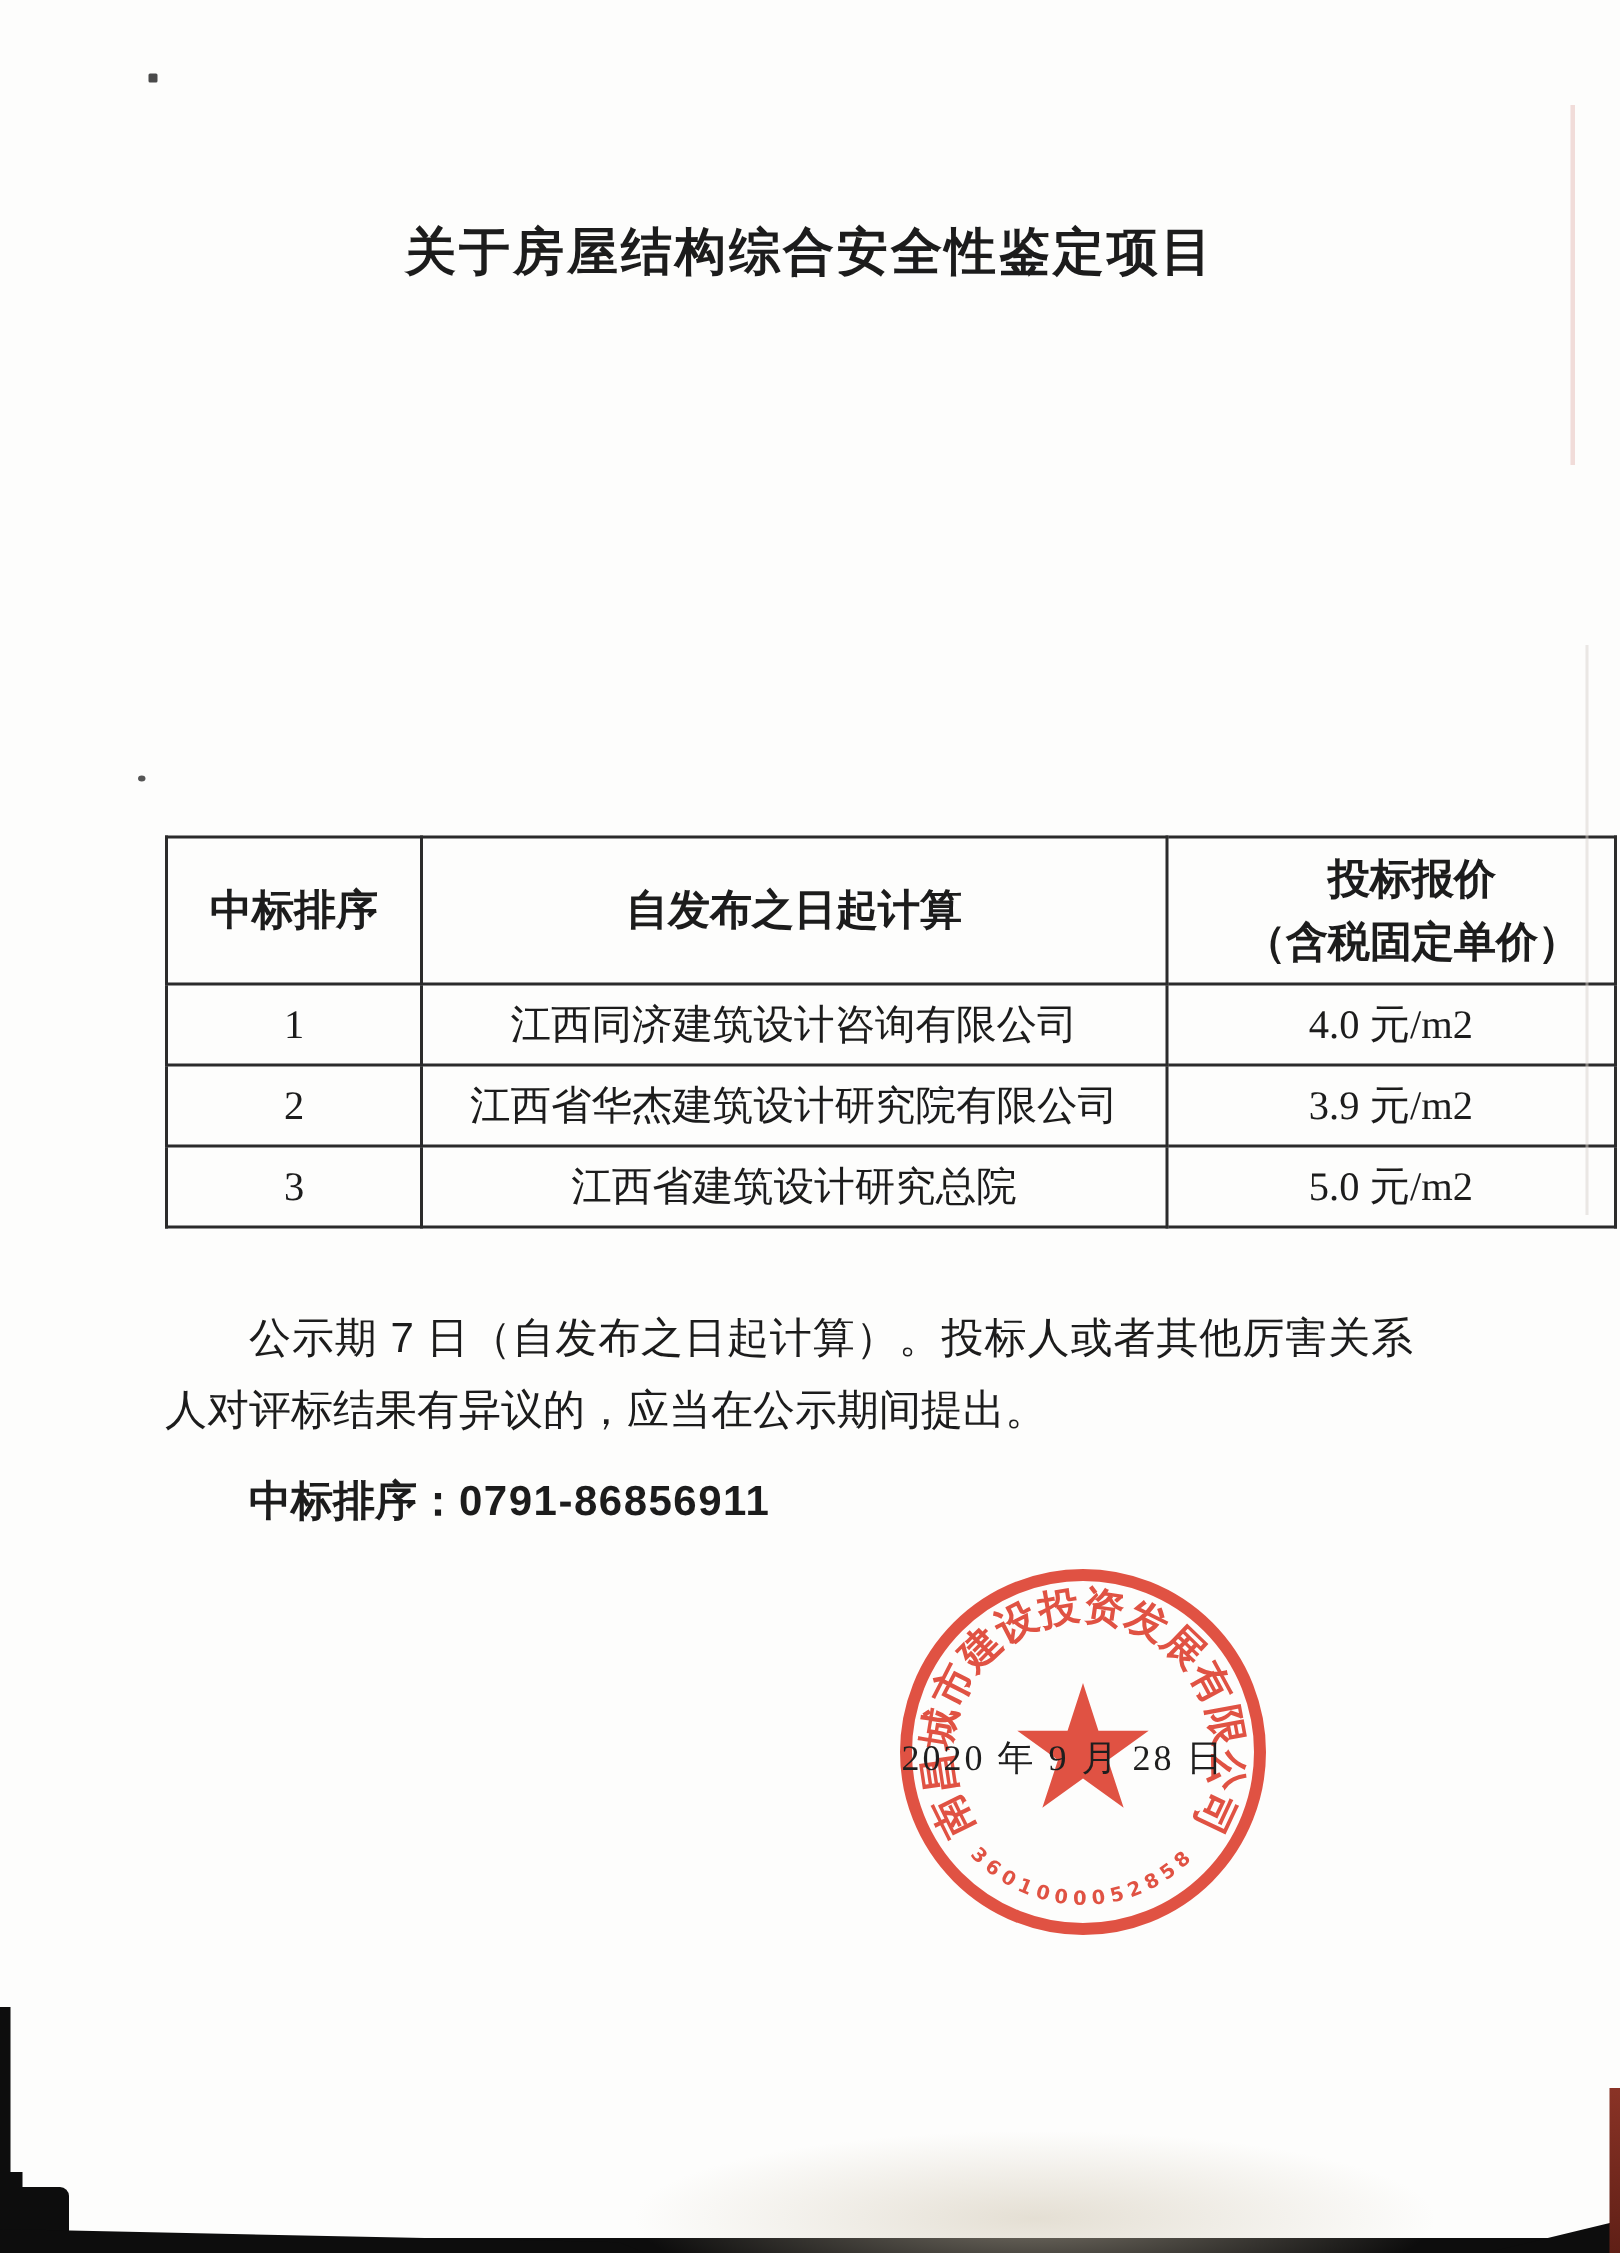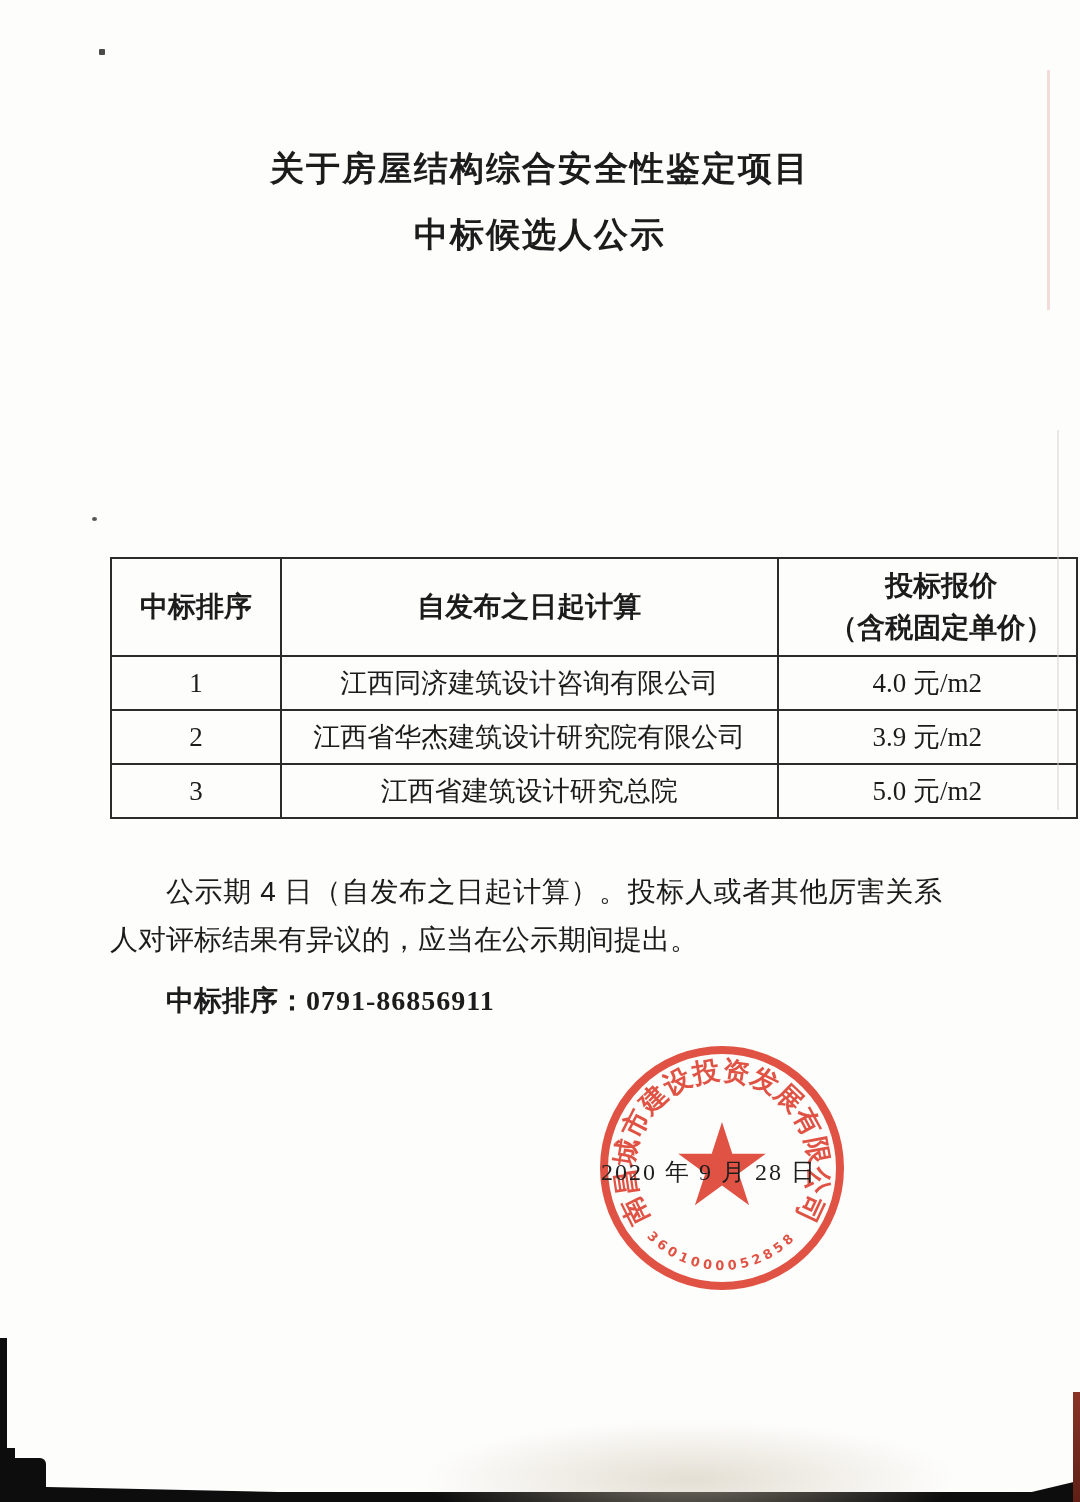--- a/index.html
+++ b/index.html
@@ -51,21 +51,21 @@
   .supervisor-line, .phone-line {
     position: absolute;
     left: 110px;
     width: 832px;
     font-size: 28px;
     font-weight: bold;
     text-indent: 2em;
   }
   .supervisor-line { top: 936px; }
   .phone-line { top: 982px; }
-  .phone-value { font-family: Liberation Serif, serif; letter-spacing: 1px; }
+  .phone-value { font-family: Liberation Sans, sans-serif; letter-spacing: 1px; }
 
   
   .bid-table {
     position: absolute;
     top: 557px; left: 110px;
     width: 968px;
     border-collapse: collapse;
     table-layout: fixed;
   }
   .bid-table td, .bid-table th {
@@ -132,21 +132,20 @@
   .right-pink-line { position:absolute; left:1047px; top:70px; width:3px; height:240px; background:#eac7c2; opacity:0.6; }
   .right-gray-line { position:absolute; left:1057px; top:430px; width:2px; height:380px; background:#d8d2cc; opacity:0.5; }
 </style>
 </head>
 <body>
 
 <div class="page">
 
   <div class="title-block">
     <div class="title-line">关于房屋结构综合安全性鉴定项目</div>
-    <div class="title-line">中标候选人公示</div>
   </div>
 
 
   <table class="bid-table">
     <colgroup>
       <col style="width:17.6%">
       <col style="width:51.4%">
       <col style="width:31.0%">
     </colgroup>
     <thead>
@@ -171,21 +170,21 @@
         <td class="price-cell">3.9 元/m2</td>
       </tr>
       <tr>
         <td class="rank-cell">3</td>
         <td>江西省建筑设计研究总院</td>
         <td class="price-cell">5.0 元/m2</td>
       </tr>
     </tbody>
   </table>
 
-  <p class="notice">公示期 4 日（自发布之日起计算）。投标人或者其他厉害关系人对评标结果有异议的，应当在公示期间提出。</p>
+  <p class="notice">公示期 7 日（自发布之日起计算）。投标人或者其他厉害关系人对评标结果有异议的，应当在公示期间提出。</p>
 
 
   <div class="phone-line">
     <span>中标排序：</span><span class="phone-value">0791-86856911</span>
   </div>
 
   <svg class="stamp" viewBox="-140 -140 280 280" xmlns="http://www.w3.org/2000/svg">
     <defs>
       <path id="ring-path" d="M -72 50.5 A 88 88 0 1 1 72 50.5" fill="none"></path>
       <path id="serial-path" d="M -88.3 51 A 102 102 0 0 0 88.3 51" fill="none"></path>

